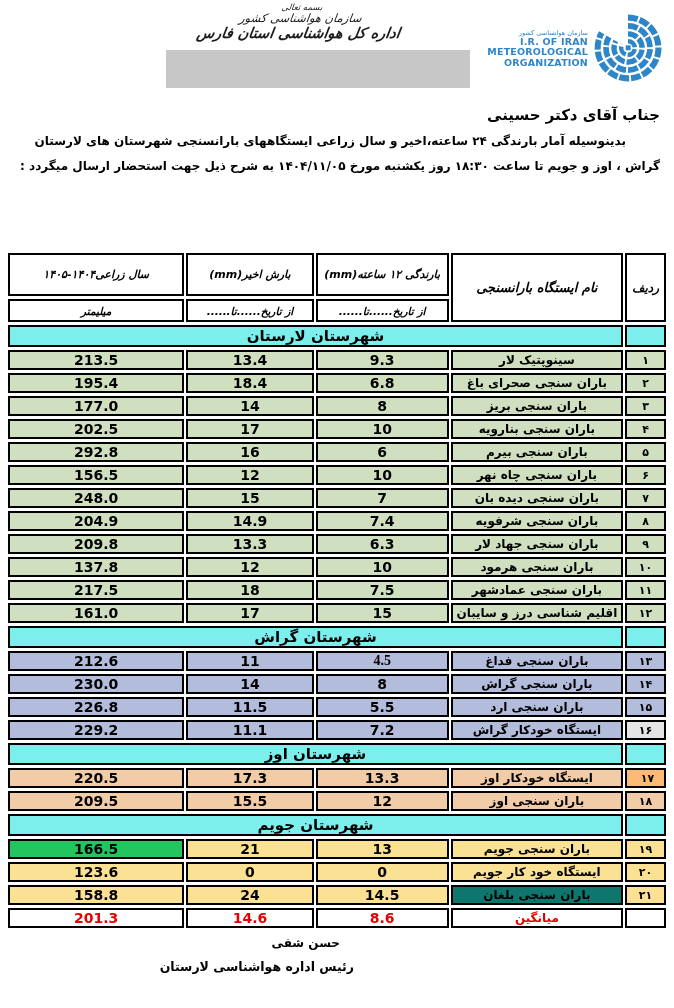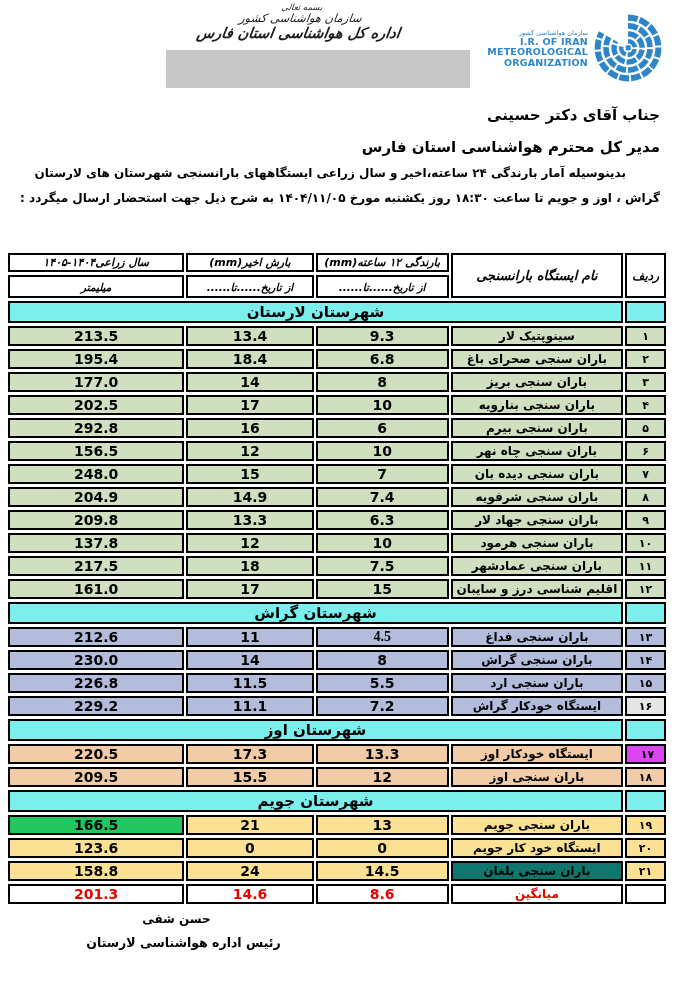--- a/index.html
+++ b/index.html
@@ -39,31 +39,31 @@
     border-collapse:separate;border-spacing:2px 3px;table-layout:fixed;
     width:662px;margin:0 auto;direction:rtl;
   }
   col.c-no{width:40px;} col.c-st{width:168px;} col.c-r12{width:130px;}
   col.c-rec{width:124px;} col.c-ann{width:172px;}
   td,th{
     border:2px solid #000;text-align:center;vertical-align:middle;
     box-sizing:border-box;overflow:hidden;padding:0 2px;background:#fff;
   }
   th{font-weight:bold;font-style:italic;}
-  .h-top{height:19px;font-size:11px;margin-left:32px;}
+  .h-top{height:43px;font-size:11px;margin-left:32px;}
   .h-sub{height:23px;font-size:10.5px;}
   .h-rowno{font-size:12px;}
   .h-station{font-size:13px;}
   .sec-title{height:21px;font-size:15px;font-weight:bold;}
   .no{height:19px;font-size:11px;font-weight:bold;}
   .station{font-size:12px;font-weight:bold;}
   .num{font-size:14px;font-weight:bold;}
   .avg td{color:#e60000;}
   
-  .sig{direction:rtl;text-align:center;margin-top:5px;padding-left:13px;}
+  .sig{direction:rtl;text-align:right;margin-top:5px;padding-left:13px;}
   .sig-name{font-size:12px;font-weight:bold;padding-right:334px;}
   .sig-title{font-size:12.5px;font-weight:bold;padding-right:320px;margin-top:9px;}
 </style>
 </head>
 <body>
 
 <div class="header">
 
   <div class="logo">
     <div class="logo-text">
@@ -86,21 +86,20 @@
   <div class="callig">
     <div class="l1">بسمه تعالی</div>
     <div class="l2">سازمان هواشناسی کشور</div>
     <div class="l3">اداره کل هواشناسی استان فارس</div>
   </div>
 
   <div class="quote-shadow"></div>
 
   <div class="letter">
     <div class="to1">جناب آقای دکتر حسینی</div>
-    <div class="to2">مدیر کل محترم هواشناسی استان فارس</div>
     <div class="body1">بدینوسیله آمار بارندگی ۲۴ ساعته،اخیر و سال زراعی ایستگاههای بارانسنجی  شهرستان های  لارستان</div>
     <div class="body2">گراش ، اوز و  جویم تا ساعت ۱۸:۳۰ روز یکشنبه  مورخ ۱۴۰۴/۱۱/۰۵ به شرح ذیل جهت استحضار ارسال میگردد :</div>
   </div>
 </div>
 
 <table>
   <colgroup>
     <col class="c-no">
       <col class="c-st">
       <col class="c-r12">
@@ -240,21 +239,21 @@
         <td class="no station" style="background: rgb(179, 188, 219);">ایستگاه خودکار گراش</td>
         <td class="no num" style="background: rgb(179, 188, 219);">7.2</td>
         <td class="no num" style="background: rgb(179, 188, 219);">11.1</td>
         <td class="no num" style="background: rgb(179, 188, 219);">229.2</td>
       </tr>
       <tr>
         <td class="no sec-title" style="background: rgb(124, 238, 236);"></td>
         <td class="sec-title" colspan="4" style="background: rgb(124, 238, 236);">شهرستان اوز</td>
       </tr>
       <tr>
-        <td class="no" style="background: #d946ef; padding-left: 6px;">۱۷</td>
+        <td class="no" style="background: #fdba74; padding-left: 6px;">۱۷</td>
         <td class="no station" style="background: rgb(242, 203, 167);">ایستگاه خودکار اوز</td>
         <td class="no num" style="background: rgb(242, 203, 167);">13.3</td>
         <td class="no num" style="background: rgb(242, 203, 167);">17.3</td>
         <td class="no num" style="background: rgb(242, 203, 167);">220.5</td>
       </tr>
       <tr>
         <td class="no" style="background: rgb(242, 203, 167);">۱۸</td>
         <td class="no station" style="background: rgb(242, 203, 167);">باران سنجی اوز</td>
         <td class="no num" style="background: rgb(242, 203, 167);">12</td>
         <td class="no num" style="background: rgb(242, 203, 167);">15.5</td>

